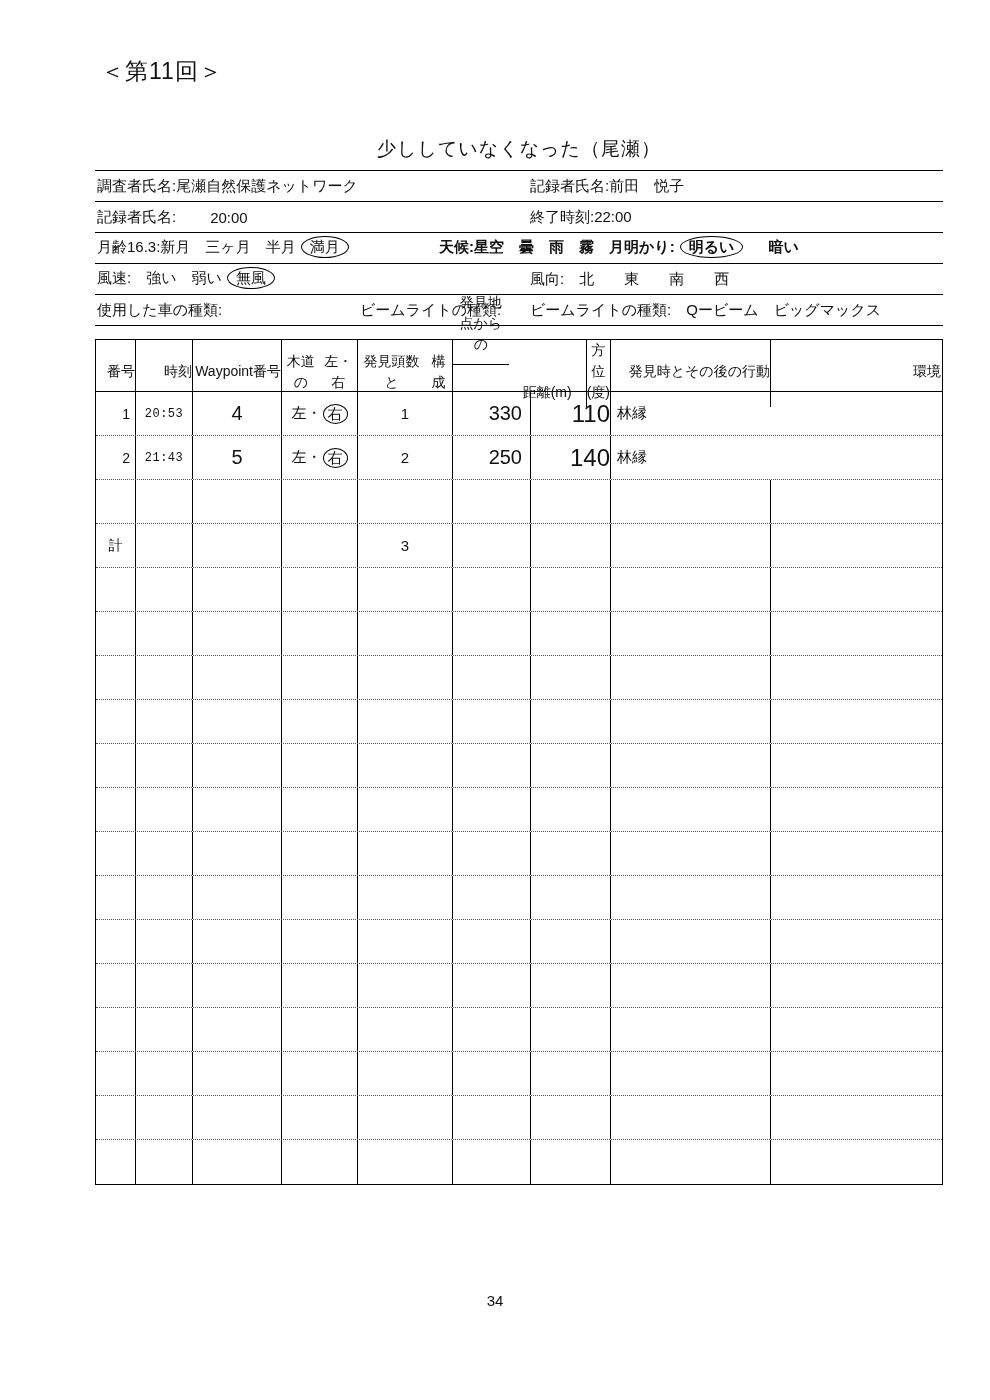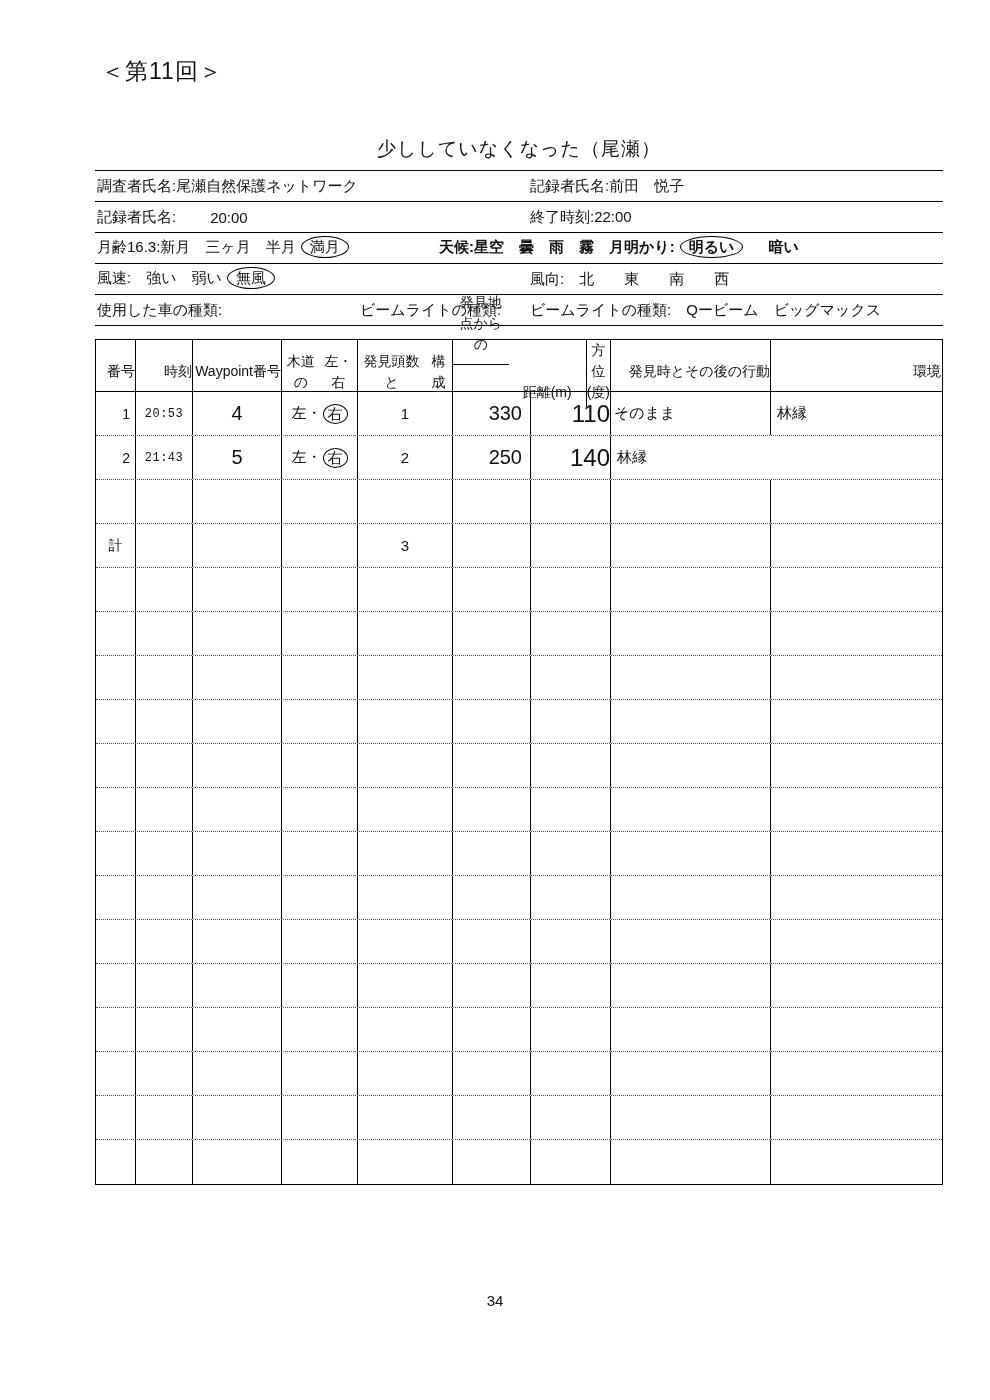--- a/index.html
+++ b/index.html
@@ -162,21 +162,20 @@
           <div class="td c-no">1</div>
           <div class="td c-time">20:53</div>
           <div class="td c-waypoint">4</div>
           <div class="td c-side">
             <span>左・</span>
             <span class="circle circle-sm">右</span>
           </div>
           <div class="td c-count">1</div>
           <div class="td c-distance">330</div>
           <div class="td c-bearing">110</div>
-          <div class="td c-behavior">そのまま</div>
           <div class="td c-env">林縁</div>
         </div>
         <div class="tr">
           <div class="td c-no">2</div>
           <div class="td c-time">21:43</div>
           <div class="td c-waypoint">5</div>
           <div class="td c-side">
             <span>左・</span>
             <span class="circle circle-sm">右</span>
           </div>

